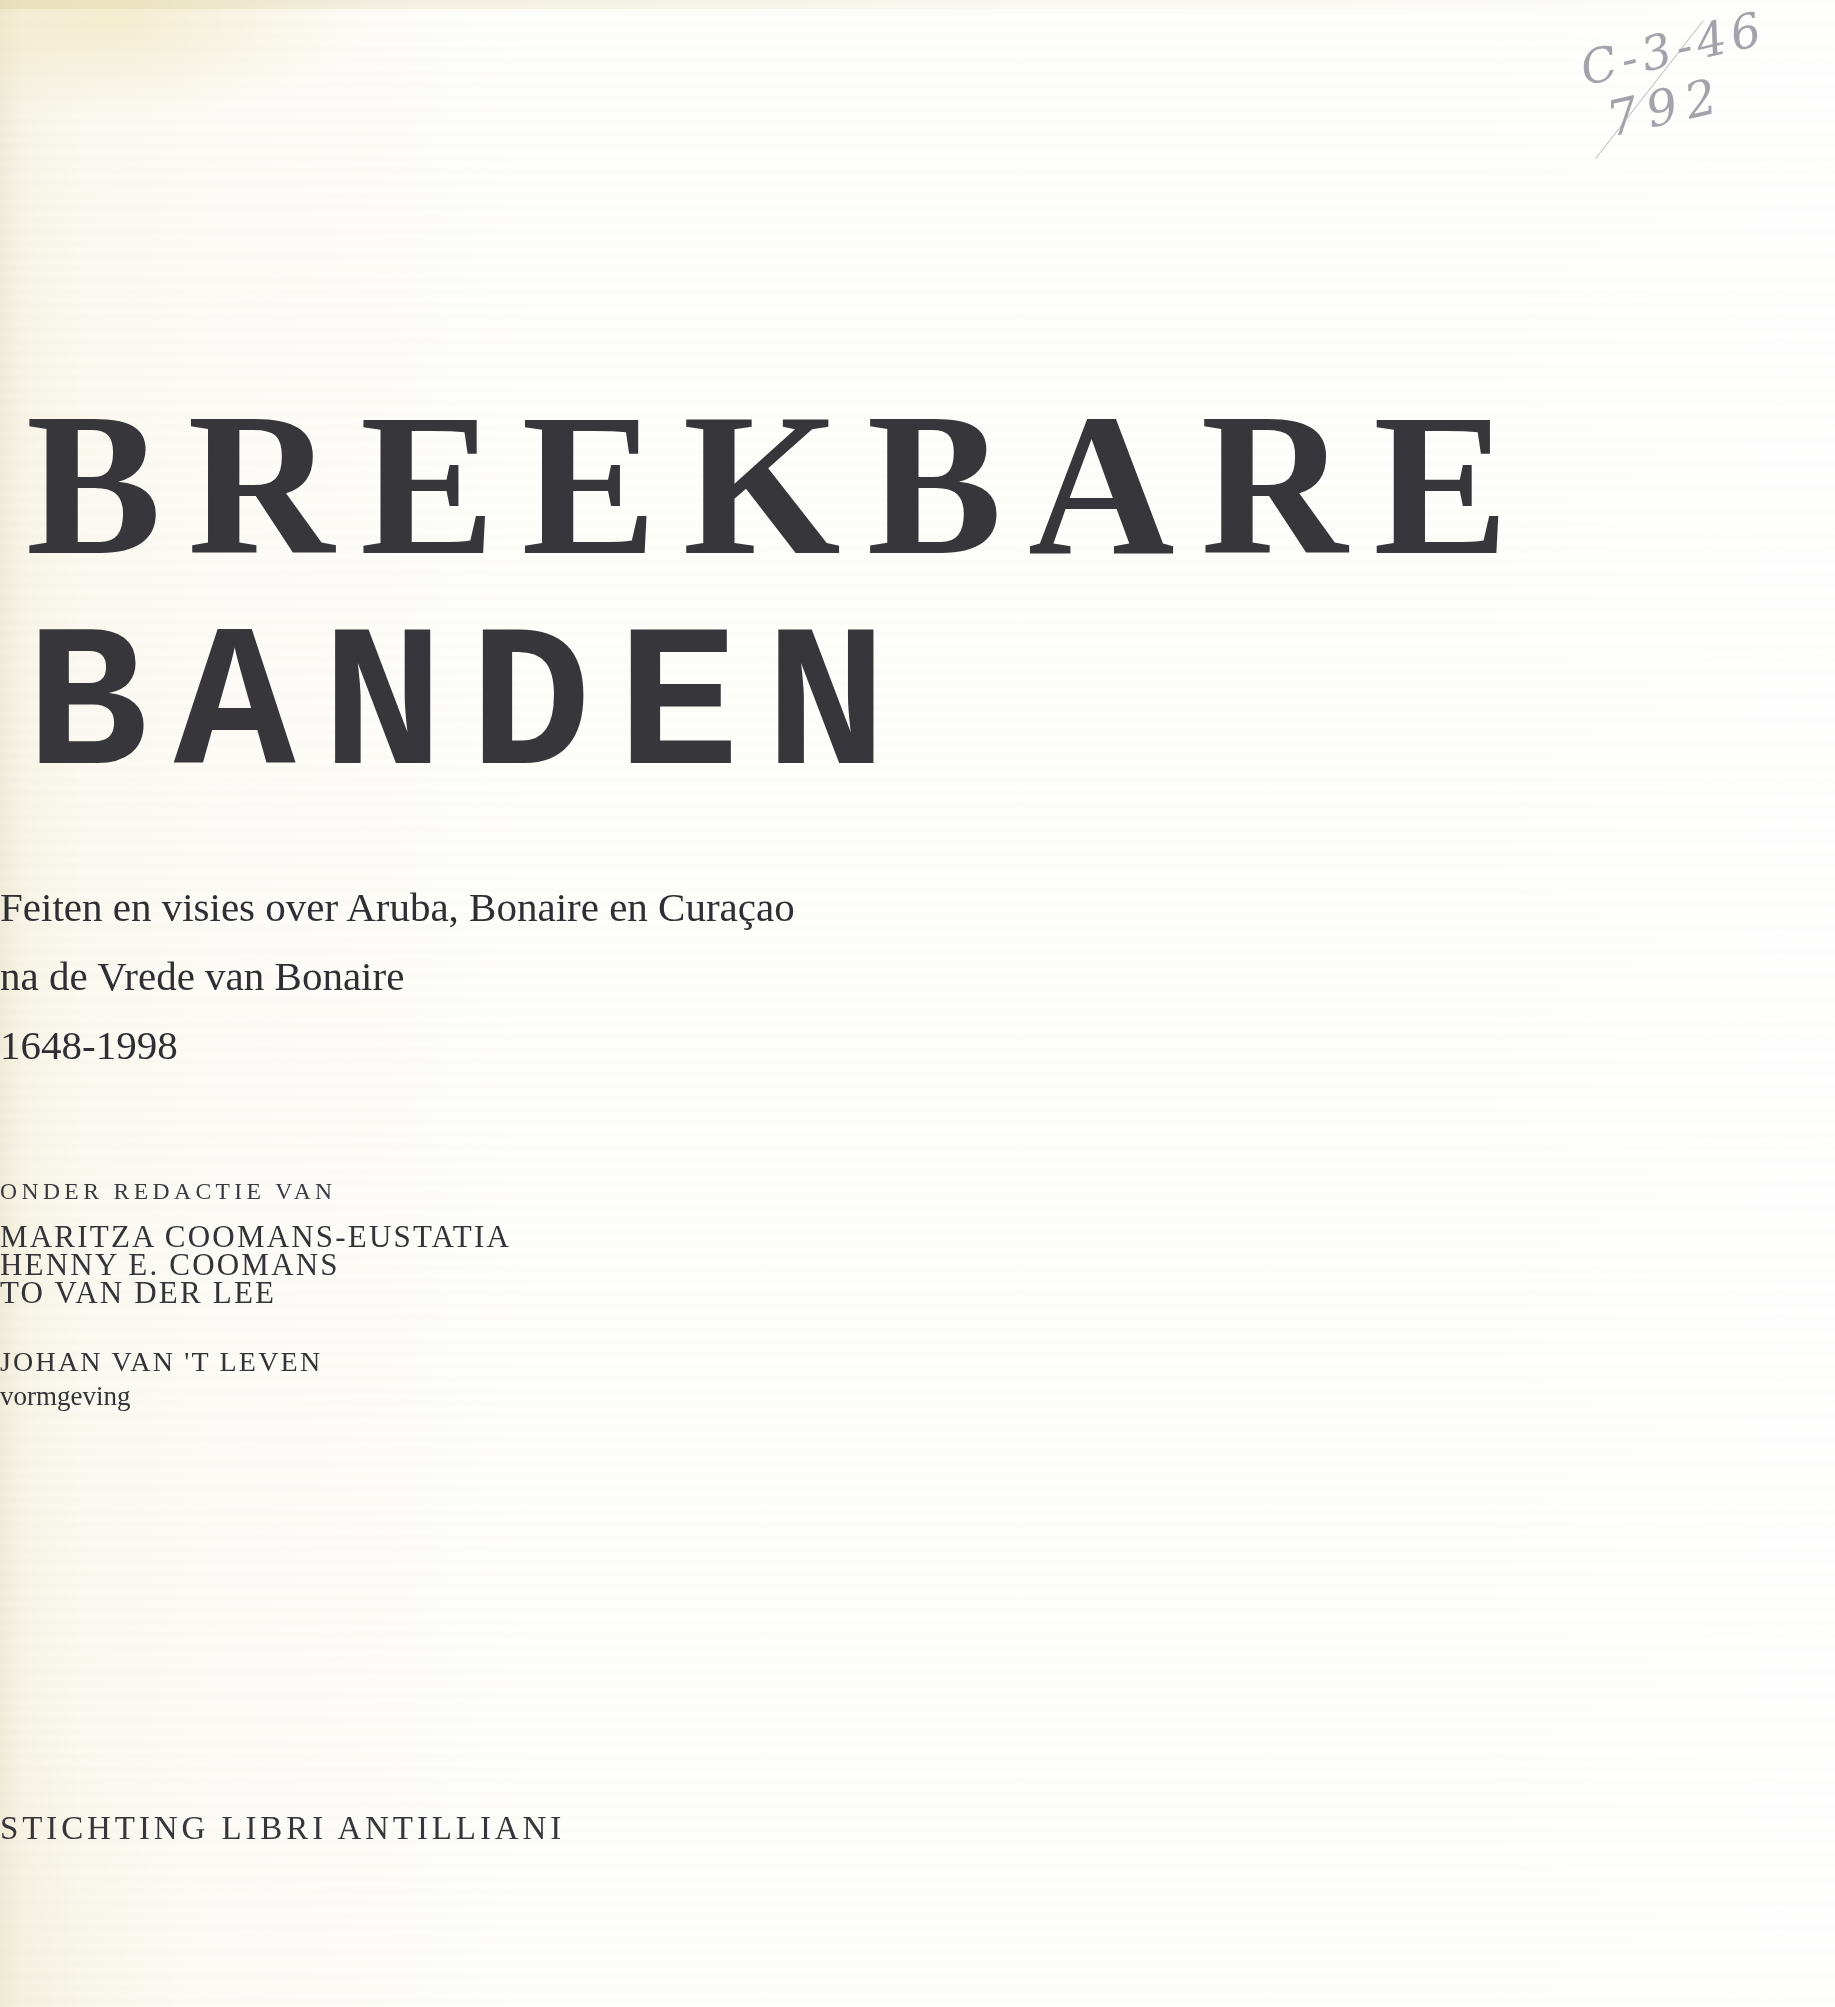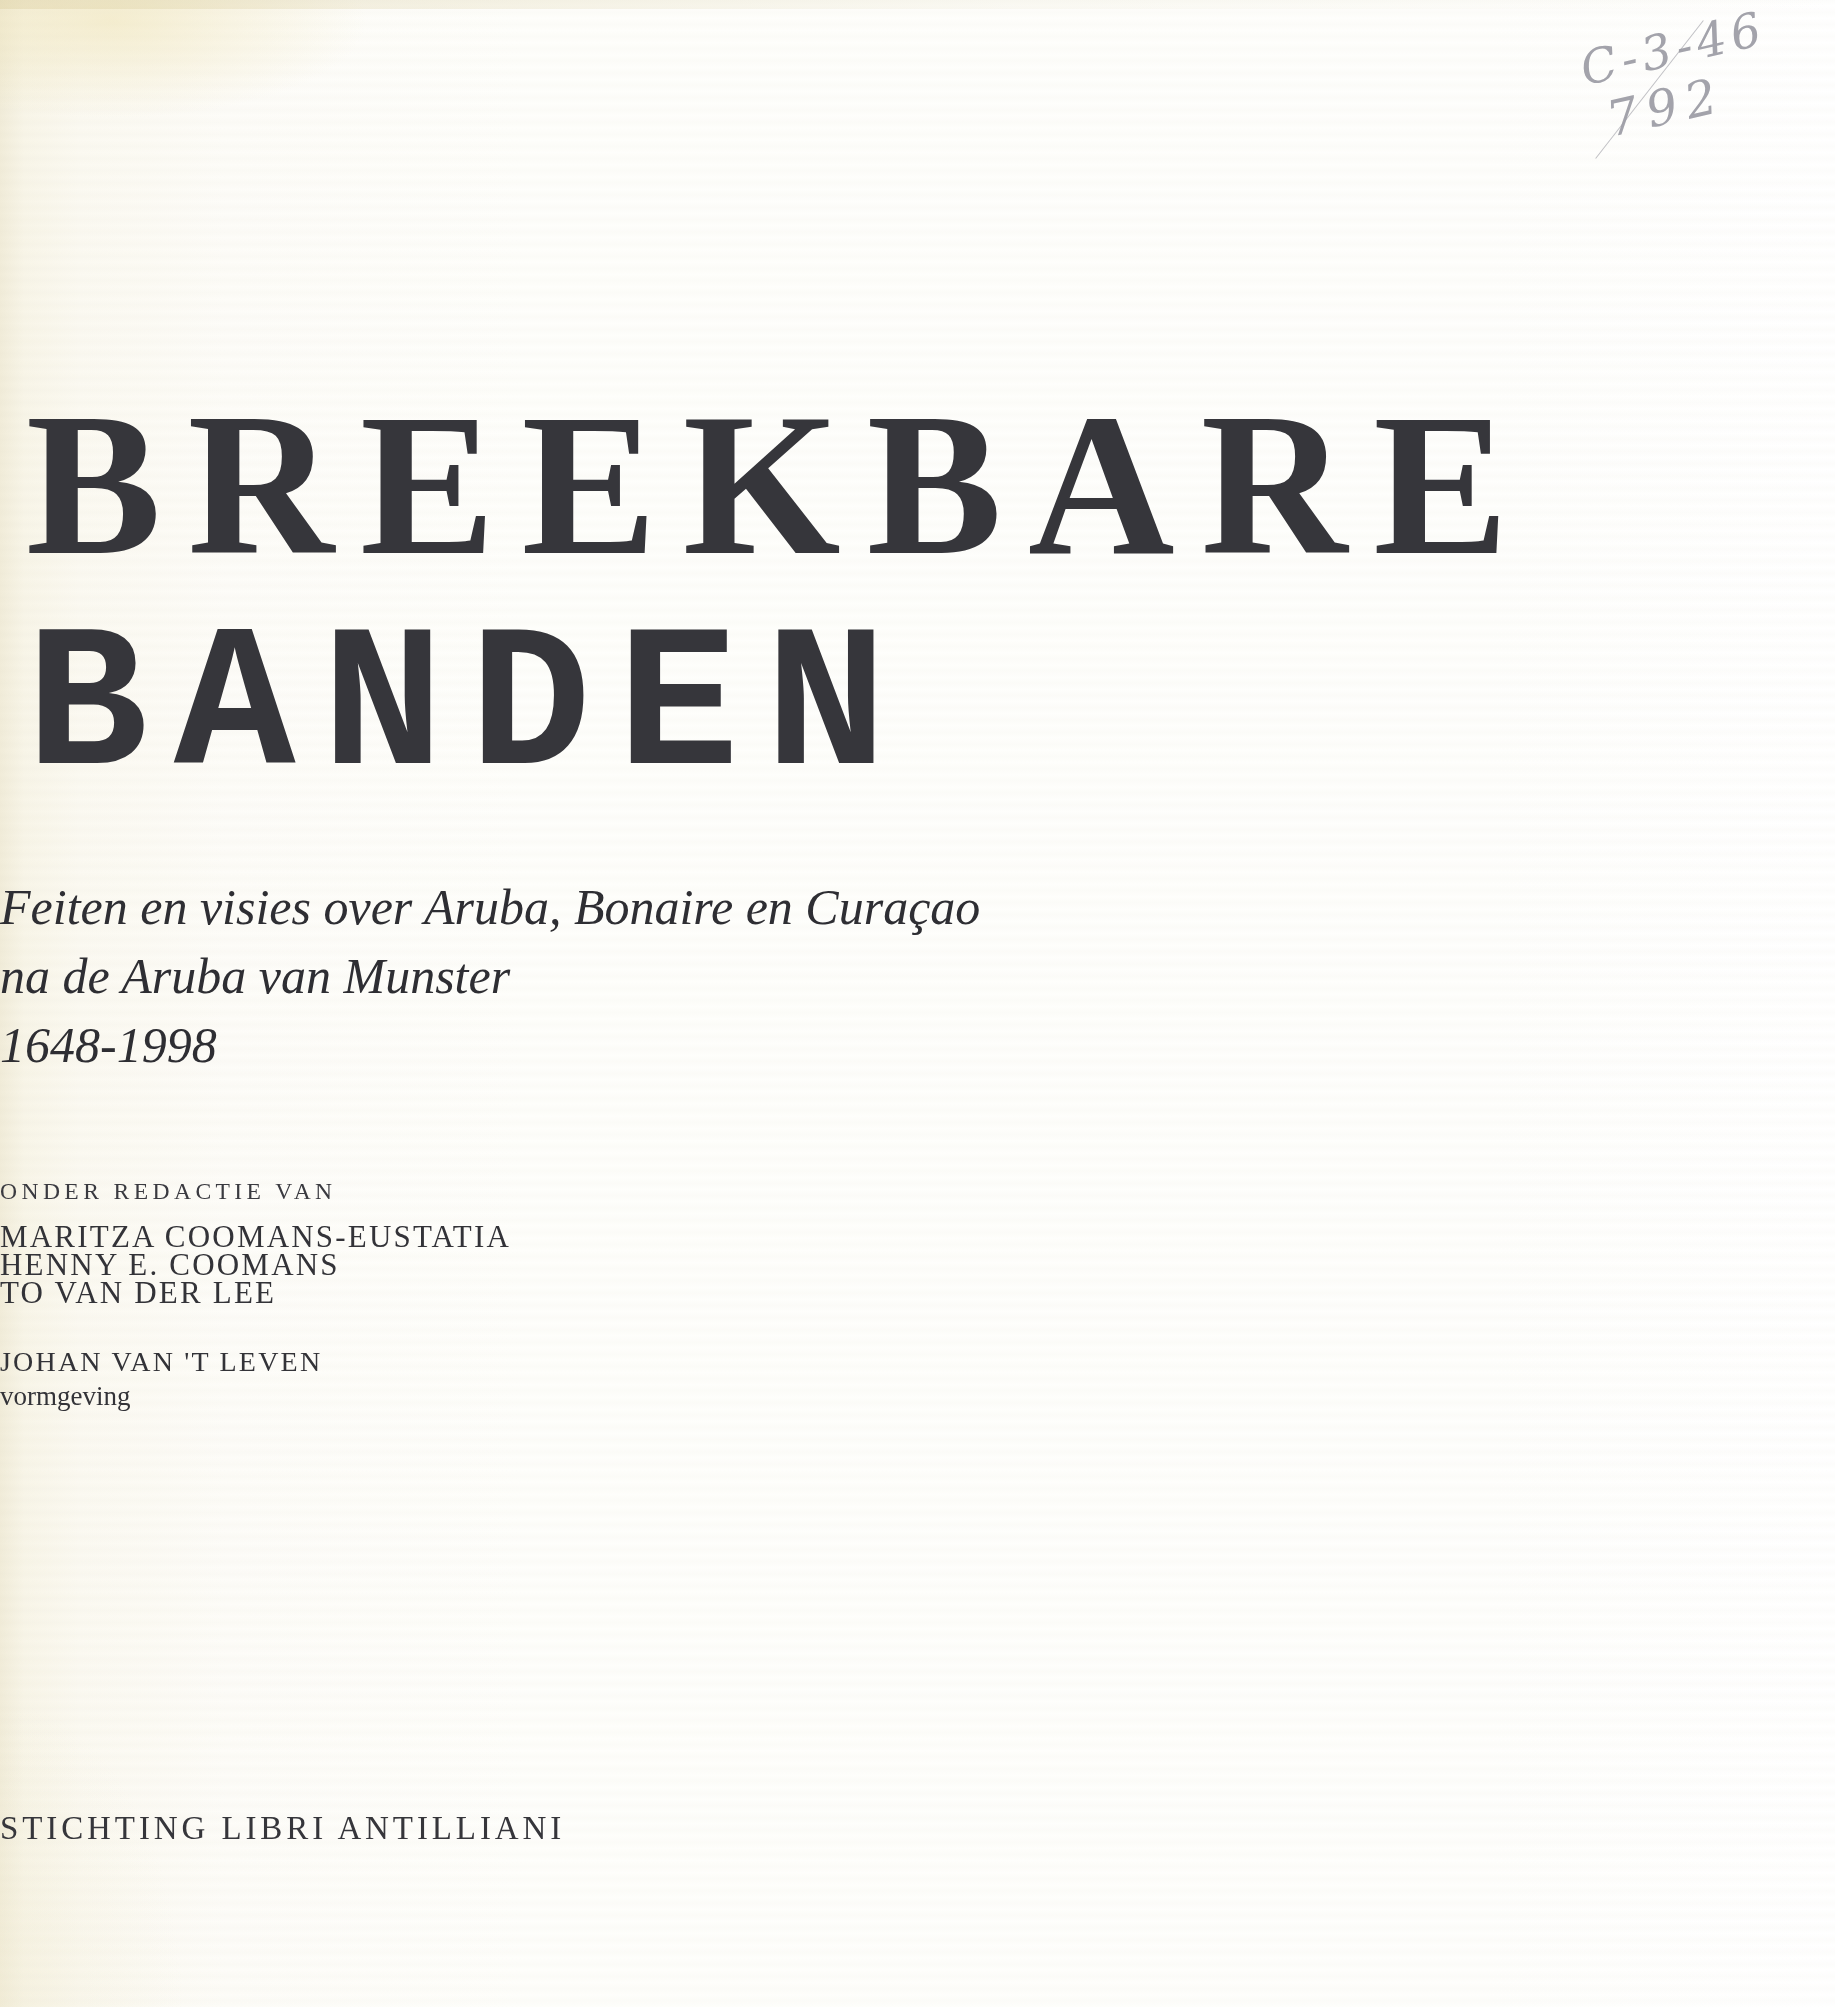--- a/index.html
+++ b/index.html
@@ -78,22 +78,21 @@
     letter-spacing: 26px;
     text-indent: 26px; 
     color: #36363b;
     white-space: nowrap;
   }
   .title1 { top: 383px; }
   .title2 { top: 608px; font-family: Liberation Mono, monospace; }
 
   .subtitle {
     top: 873px;
-    font-style: italic;
-    font-size: 50px;
+    font-size: 41px;
     line-height: 69px;
     color: #2e2e33;
   }
 
   .editors { top: 1162px; margin-top: 16px; }
   .small-caps-heading {
     font-size: 23.6px;
     letter-spacing: 4.4px;
     color: #3a3a40;
     margin-bottom: 17.5px;
@@ -136,21 +135,21 @@
     <span class="hw1">C-3-46</span>
     <span class="hw2">792</span>
   </div>
   <div class="hw-slash"></div>
 
   <div class="center title-line title1">BREEKBARE</div>
   <div class="center title-line title2">BANDEN</div>
 
   <div class="center subtitle">
     <div>Feiten en visies over Aruba, Bonaire en Curaçao</div>
-    <div>na de Aruba van Munster</div>
+    <div>na de Vrede van Bonaire</div>
     <div>1648-1998</div>
   </div>
 
   <div class="center editors">
     <div class="small-caps-heading">ONDER REDACTIE VAN</div>
     <div class="name-line">MARITZA COOMANS-EUSTATIA</div>
     <div class="name-line">HENNY E. COOMANS</div>
     <div class="name-line">TO VAN DER LEE</div>
   </div>
 

